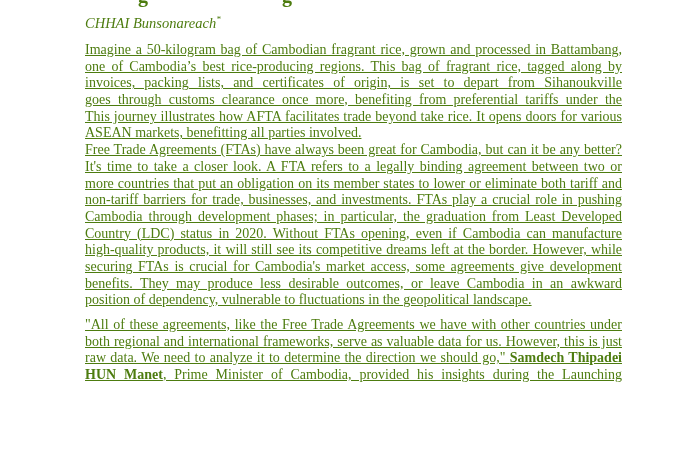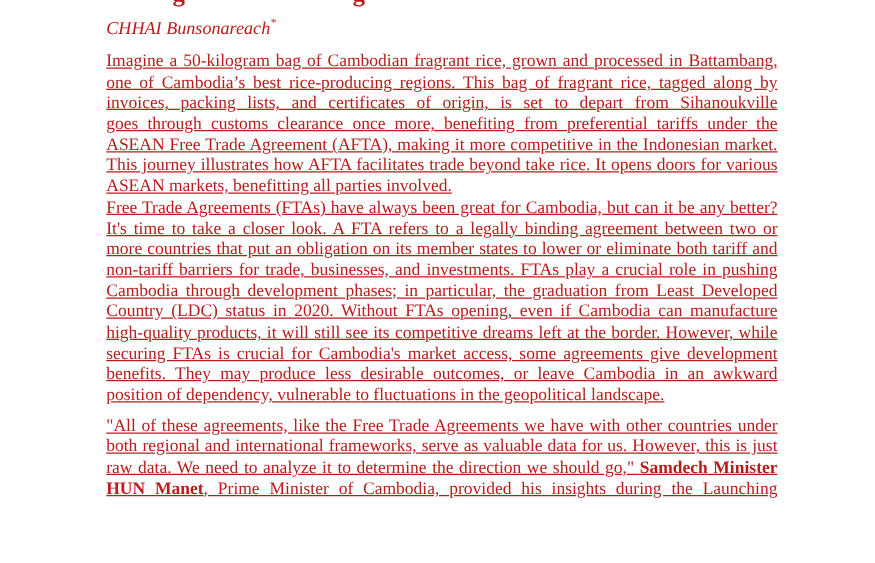--- a/index.html
+++ b/index.html
@@ -3,21 +3,21 @@
 <meta charset="utf-8">
 <style>
   html, body { margin: 0; padding: 0; }
   .page {
     position: relative;
     width: 700px;
     height: 450px;
     background: #ffffff;
     overflow: hidden;
     font-family: "Liberation Serif", serif;
-    color: #b91c1c;
+    color: #4d7c0f;
   }
   
   .frag {
     position: absolute;
     top: -15px;
     font-weight: bold;
     font-size: 20px;
     line-height: 20px;
   }
   .frag1 { left: 138px; }
@@ -64,39 +64,38 @@
 
   <div class="col">
 
     <div class="author"><span>CHHAI Bunsonareach</span><sup>*</sup></div>
 
     <div class="para p1">
       <div class="line j">Imagine a 50-kilogram bag of Cambodian fragrant rice, grown and processed in Battambang,</div>
       <div class="line j">one of Cambodia’s best rice-producing regions. This bag of fragrant rice, tagged along by</div>
       <div class="line j">invoices, packing lists, and certificates of origin, is set to depart from Sihanoukville</div>
       <div class="line j">goes through customs clearance once more, benefiting from preferential tariffs under the</div>
-      <div class="line j">ASEAN Free Trade Agreement (AFTA), making it more competitive in the Indonesian market.</div>
       <div class="line j">This journey illustrates how AFTA facilitates trade beyond take rice. It opens doors for various</div>
       <div class="line">ASEAN markets, benefitting all parties involved.</div>
     </div>
 
     <div class="para p2">
       <div class="line j">Free Trade Agreements (FTAs) have always been great for Cambodia, but can it be any better?</div>
       <div class="line j">It's time to take a closer look. A FTA refers to a legally binding agreement between two or</div>
       <div class="line j">more countries that put an obligation on its member states to lower or eliminate both tariff and</div>
       <div class="line j">non-tariff barriers for trade, businesses, and investments. FTAs play a crucial role in pushing</div>
       <div class="line j">Cambodia through development phases; in particular, the graduation from Least Developed</div>
       <div class="line j">Country (LDC) status in 2020. Without FTAs opening, even if Cambodia can manufacture</div>
       <div class="line j">high-quality products, it will still see its competitive dreams left at the border. However, while</div>
       <div class="line j">securing FTAs is crucial for Cambodia's market access, some agreements give development</div>
       <div class="line j">benefits. They may produce less desirable outcomes, or leave Cambodia in an awkward</div>
       <div class="line">position of dependency, vulnerable to fluctuations in the geopolitical landscape.</div>
     </div>
 
     <div class="para p3">
       <div class="line j">"All of these agreements, like the Free Trade Agreements we have with other countries under</div>
       <div class="line j">both regional and international frameworks, serve as valuable data for us. However, this is just</div>
-      <div class="line j"><span>raw data. We need to analyze it to determine the direction we should go," </span><span class="bold">Samdech Minister</span></div>
+      <div class="line j"><span>raw data. We need to analyze it to determine the direction we should go," </span><span class="bold">Samdech Thipadei</span></div>
       <div class="line j"><span class="bold">HUN Manet</span><span>, Prime Minister of Cambodia, provided his insights during the Launching</span></div>
     </div>
 
   </div>
 </div>
 
 </body></html>

